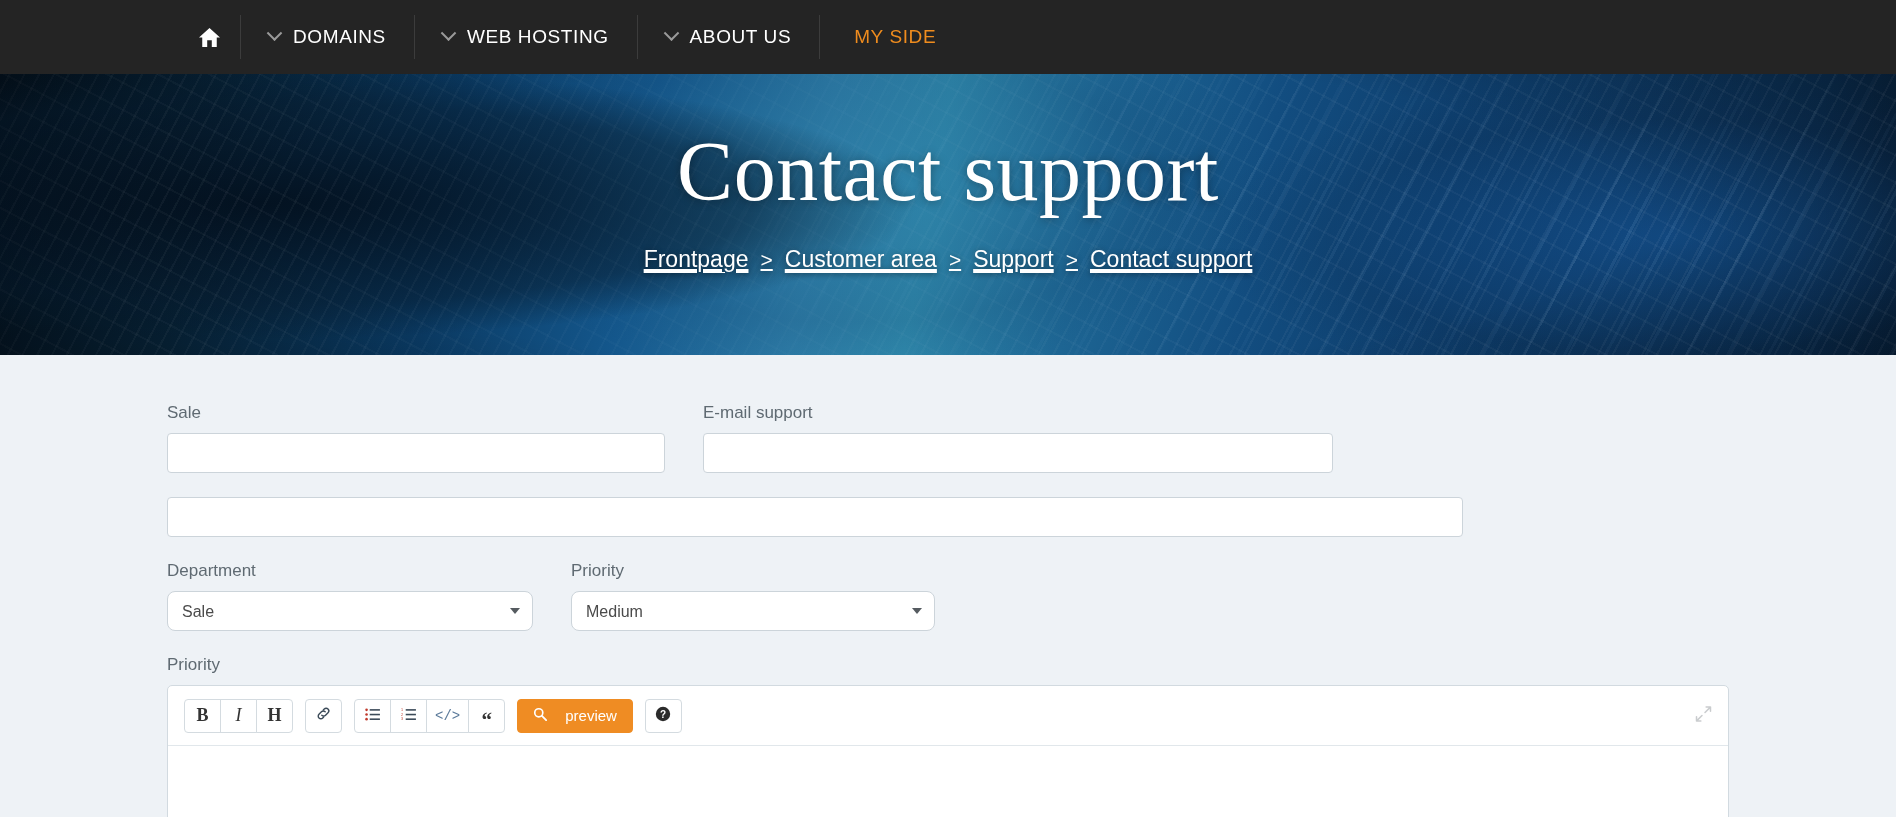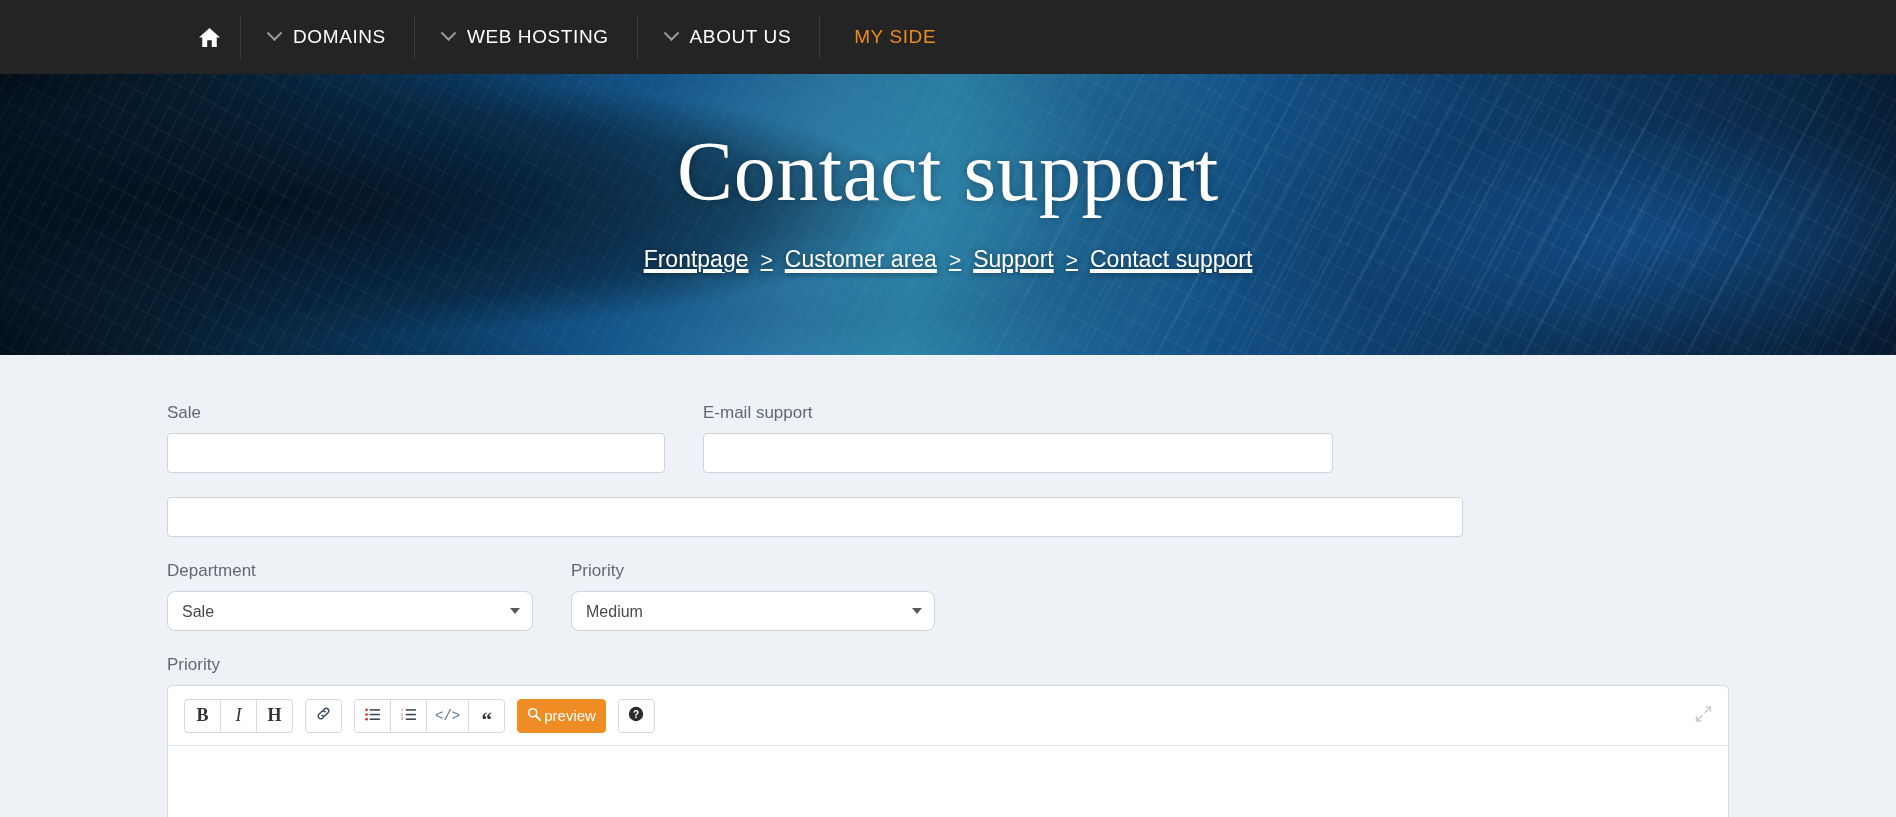--- a/index.html
+++ b/index.html
@@ -297,22 +297,22 @@
 
   .tb-preview {
     height: 34px;
     background: #ef8c23;
     border: 1px solid #ef8c23;
     border-radius: 4px;
     color: #ffffff;
     font-size: 15px;
     display: flex;
     align-items: center;
-    gap: 3px;
-    padding: 0 9px;
+    gap: 18px;
+    padding: 0 15px;
     cursor: pointer;
   }
 
   .expand-icon {
     position: absolute;
     right: 16px;
     top: 50%;
     transform: translateY(-50%);
     cursor: pointer;
     opacity: 0.45;

